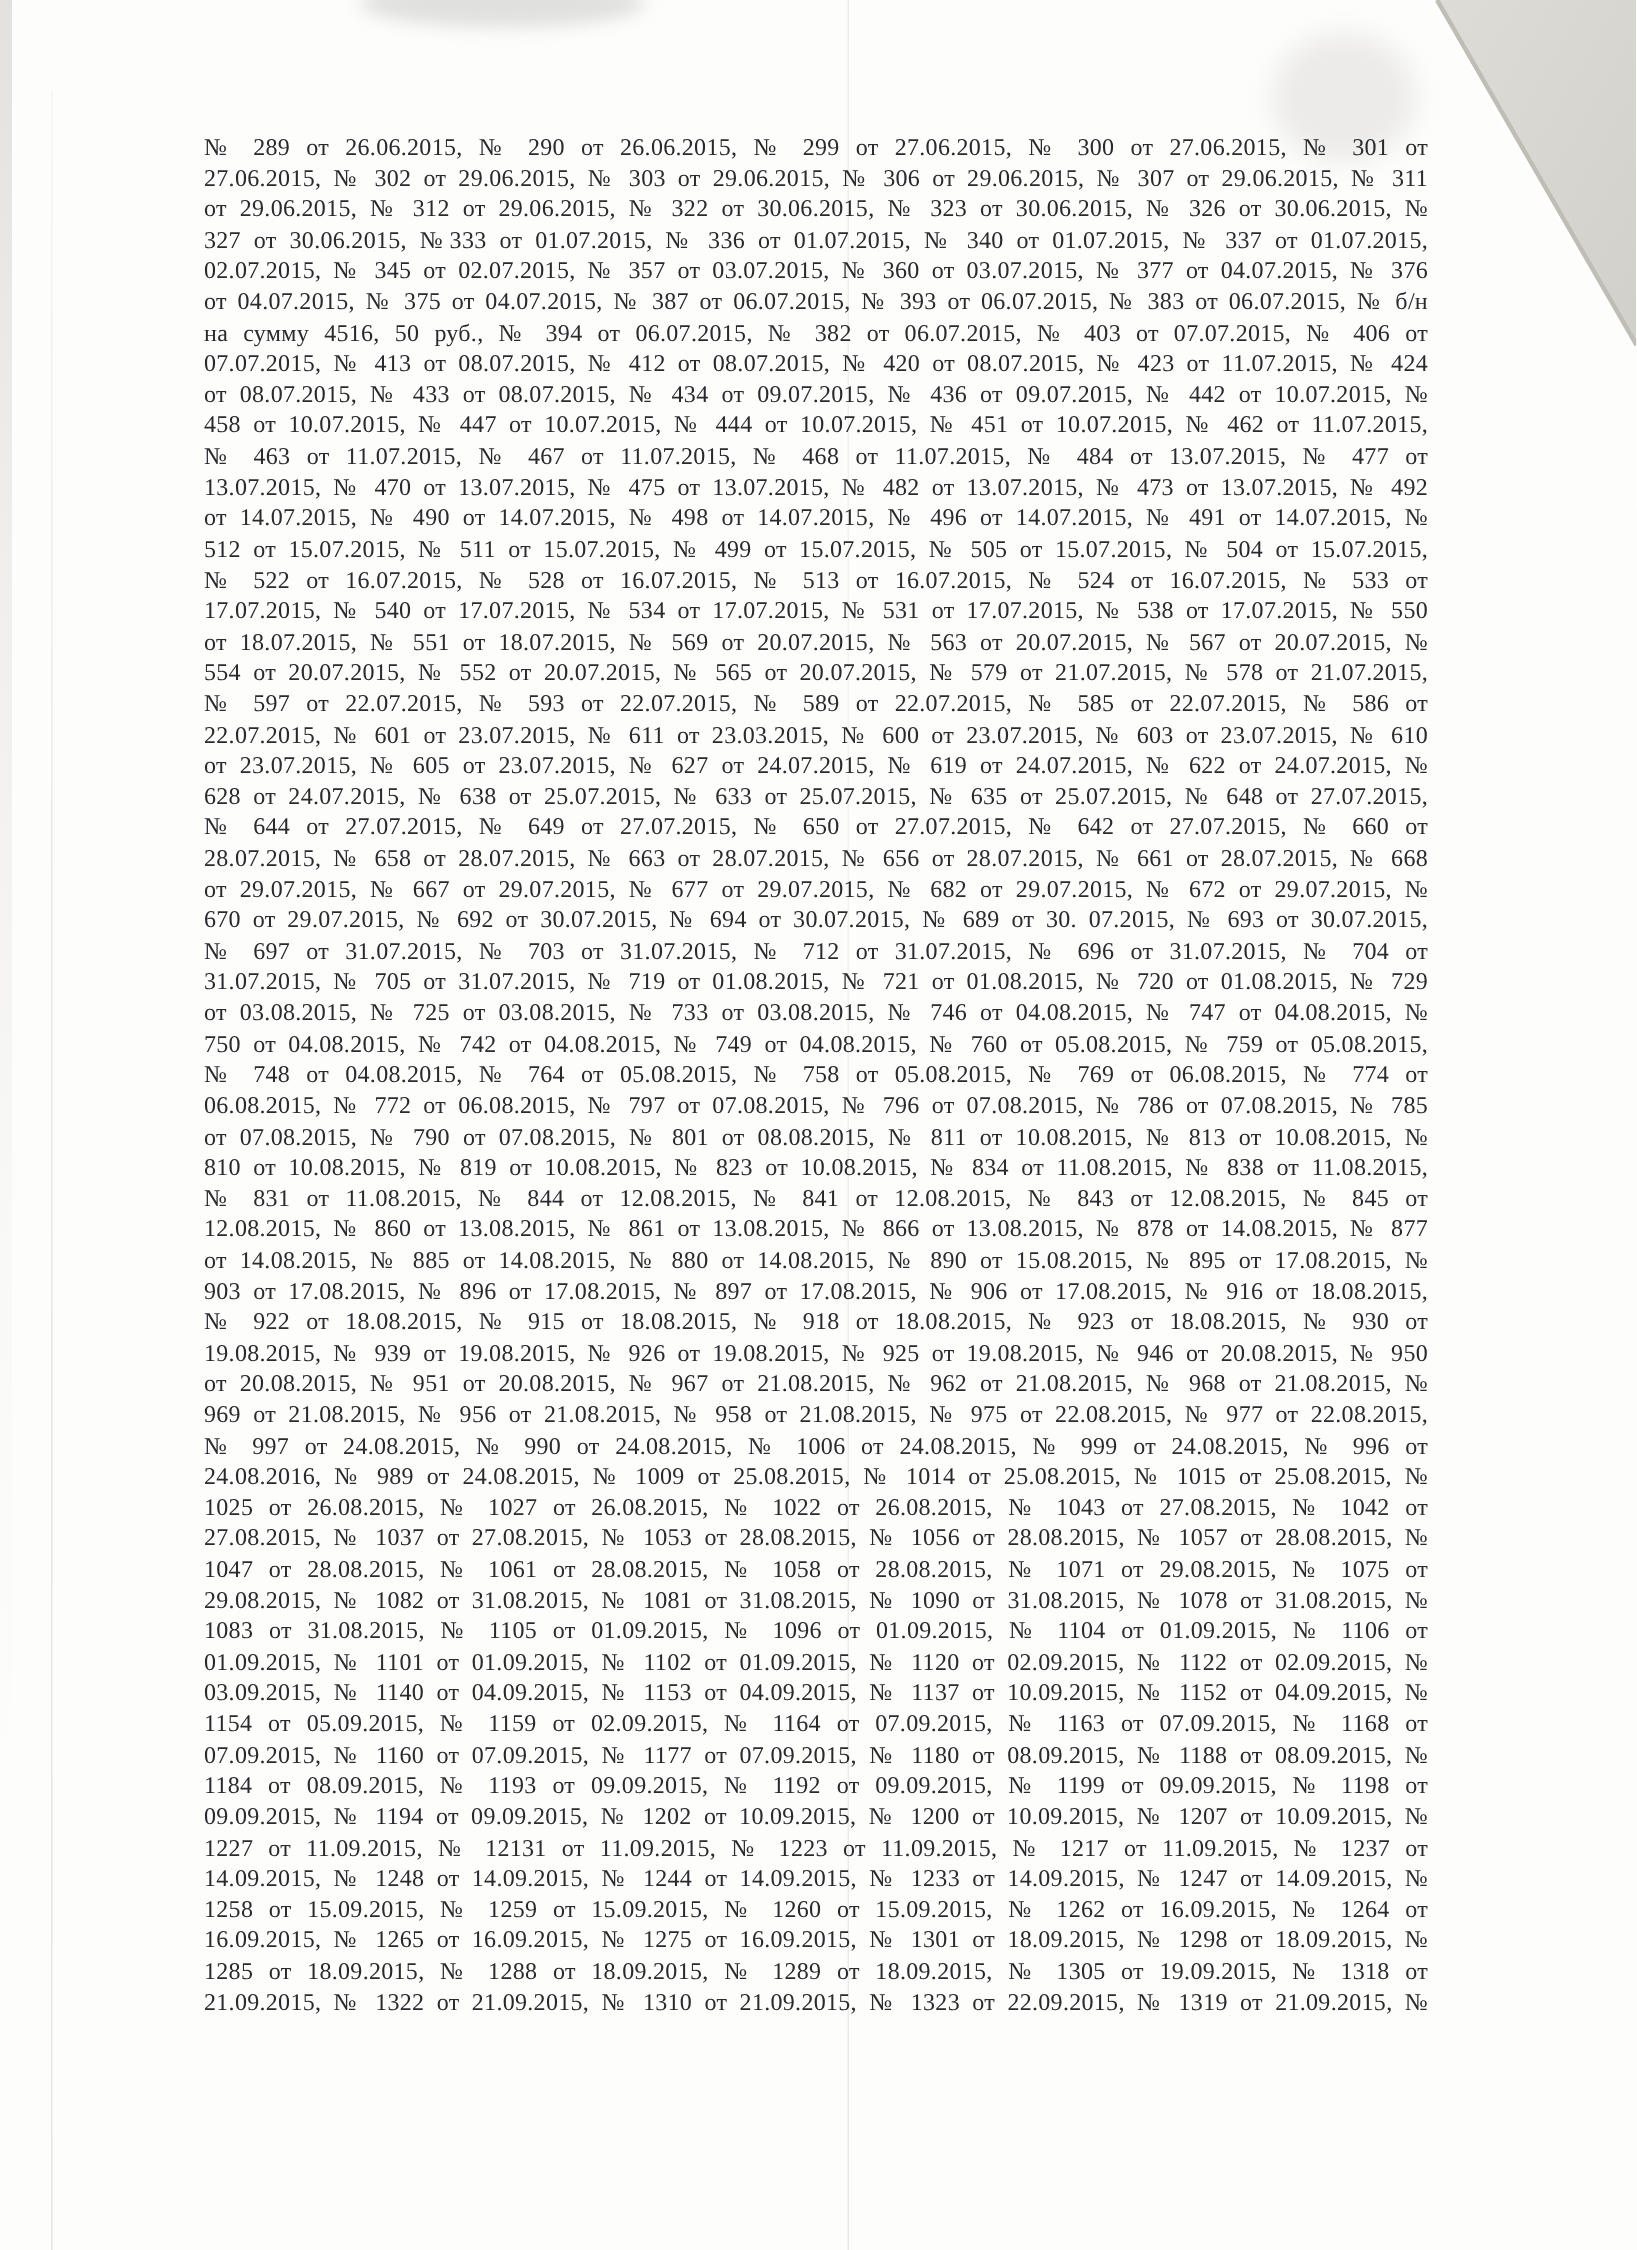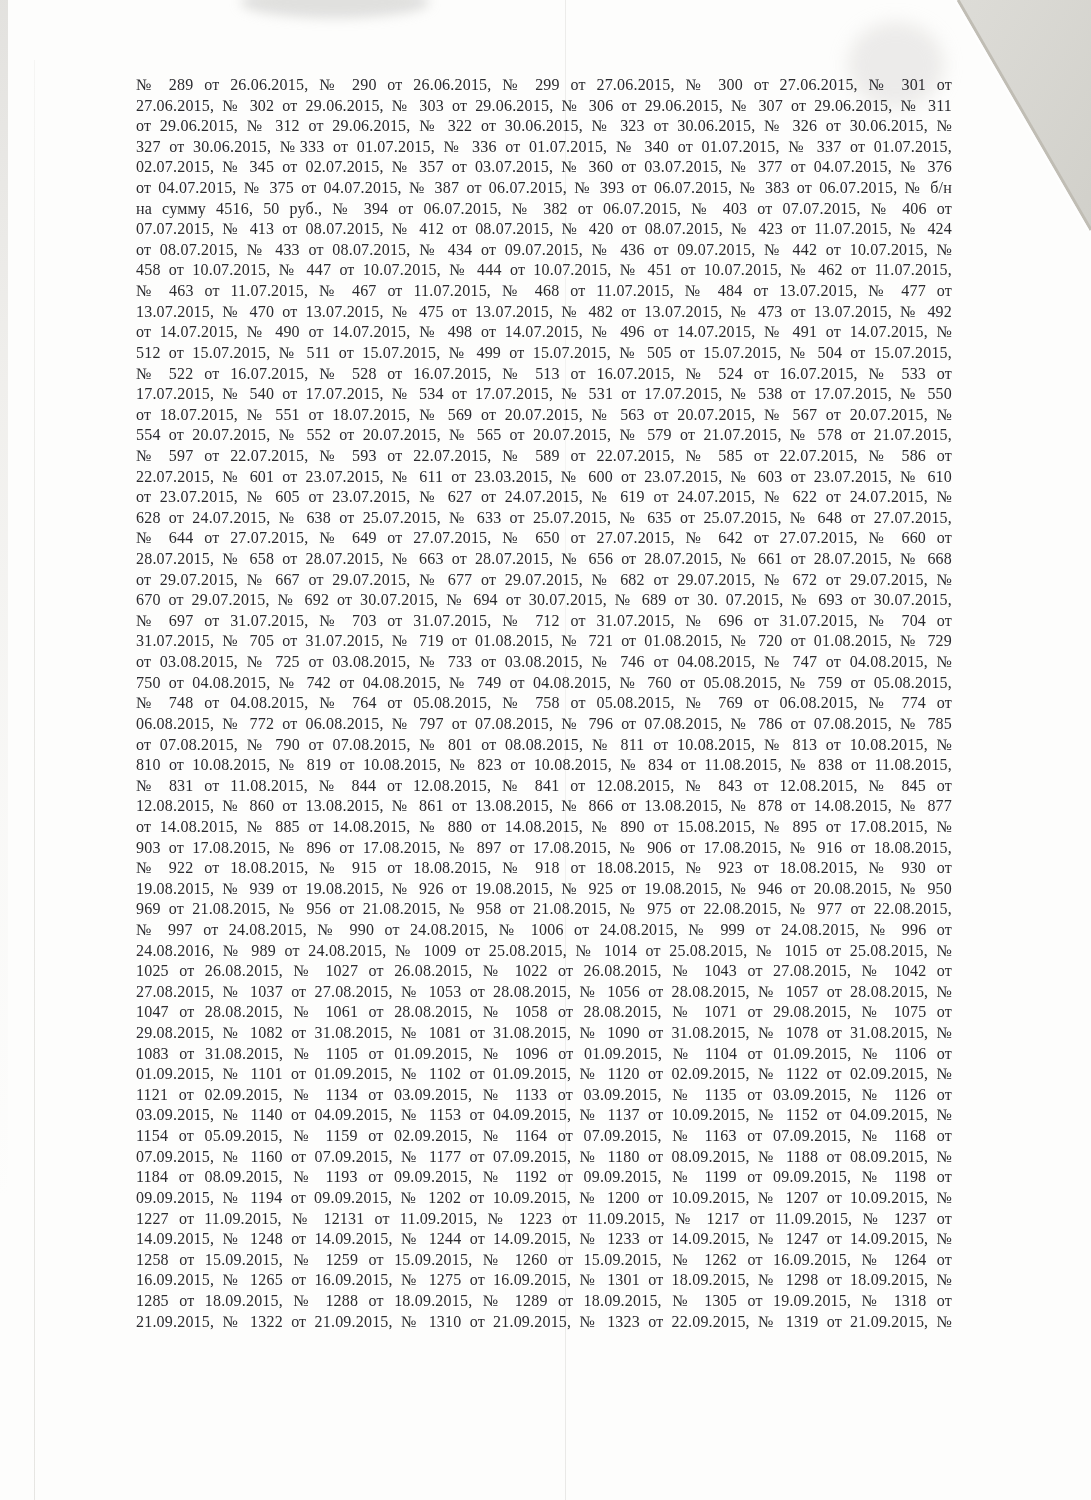--- a/index.html
+++ b/index.html
@@ -62,21 +62,21 @@
   .fold {
     position: absolute;
     top: 0;
     right: 0;
     pointer-events: none;
   }
   
   .text-block {
     position: absolute;
     left: 136px;
-    top: 75px;
+    top: 89px;
     width: 816px;
     color: var(--text-color, #2a2a2e);
     font-size: 16px;
     letter-spacing: 0.2px;
   }
   .line {
     height: 20.62px;
     line-height: 20.62px;
     text-align: justify;
     text-align-last: justify;
@@ -141,30 +141,30 @@
       <div class="line">№ 748 от 04.08.2015, № 764 от 05.08.2015, № 758 от 05.08.2015, № 769 от 06.08.2015, № 774 от</div>
       <div class="line">06.08.2015, № 772 от 06.08.2015, № 797 от 07.08.2015, № 796 от 07.08.2015, № 786 от 07.08.2015, № 785</div>
       <div class="line">от 07.08.2015, № 790 от 07.08.2015, № 801 от 08.08.2015, № 811 от 10.08.2015, № 813 от 10.08.2015, №</div>
       <div class="line">810 от 10.08.2015, № 819 от 10.08.2015, № 823 от 10.08.2015, № 834 от 11.08.2015, № 838 от 11.08.2015,</div>
       <div class="line">№ 831 от 11.08.2015, № 844 от 12.08.2015, № 841 от 12.08.2015, № 843 от 12.08.2015, № 845 от</div>
       <div class="line">12.08.2015, № 860 от 13.08.2015, № 861 от 13.08.2015, № 866 от 13.08.2015, № 878 от 14.08.2015, № 877</div>
       <div class="line">от 14.08.2015, № 885 от 14.08.2015, № 880 от 14.08.2015, № 890 от 15.08.2015, № 895 от 17.08.2015, №</div>
       <div class="line">903 от 17.08.2015, № 896 от 17.08.2015, № 897 от 17.08.2015, № 906 от 17.08.2015, № 916 от 18.08.2015,</div>
       <div class="line">№ 922 от 18.08.2015, № 915 от 18.08.2015, № 918 от 18.08.2015, № 923 от 18.08.2015, № 930 от</div>
       <div class="line">19.08.2015, № 939 от 19.08.2015, № 926 от 19.08.2015, № 925 от 19.08.2015, № 946 от 20.08.2015, № 950</div>
+      <div class="line">от 20.08.2015, № 951 от 20.08.2015, № 967 от 21.08.2015, № 962 от 21.08.2015, № 968 от 21.08.2015, №</div>
       <div class="line">969 от 21.08.2015, № 956 от 21.08.2015, № 958 от 21.08.2015, № 975 от 22.08.2015, № 977 от 22.08.2015,</div>
       <div class="line">№ 997 от 24.08.2015, № 990 от 24.08.2015, № 1006 от 24.08.2015, № 999 от 24.08.2015, № 996 от</div>
       <div class="line">24.08.2016, № 989 от 24.08.2015, № 1009 от 25.08.2015, № 1014 от 25.08.2015, № 1015 от 25.08.2015, №</div>
       <div class="line">1025 от 26.08.2015, № 1027 от 26.08.2015, № 1022 от 26.08.2015, № 1043 от 27.08.2015, № 1042 от</div>
       <div class="line">27.08.2015, № 1037 от 27.08.2015, № 1053 от 28.08.2015, № 1056 от 28.08.2015, № 1057 от 28.08.2015, №</div>
       <div class="line">1047 от 28.08.2015, № 1061 от 28.08.2015, № 1058 от 28.08.2015, № 1071 от 29.08.2015, № 1075 от</div>
       <div class="line">29.08.2015, № 1082 от 31.08.2015, № 1081 от 31.08.2015, № 1090 от 31.08.2015, № 1078 от 31.08.2015, №</div>
       <div class="line">1083 от 31.08.2015, № 1105 от 01.09.2015, № 1096 от 01.09.2015, № 1104 от 01.09.2015, № 1106 от</div>
       <div class="line">01.09.2015, № 1101 от 01.09.2015, № 1102 от 01.09.2015, № 1120 от 02.09.2015, № 1122 от 02.09.2015, №</div>
-      <div class="line">1121 от 02.09.2015, № 1134 от 03.09.2015, № 1133 от 03.09.2015, № 1135 от 03.09.2015, № 1126 от</div>
       <div class="line">03.09.2015, № 1140 от 04.09.2015, № 1153 от 04.09.2015, № 1137 от 10.09.2015, № 1152 от 04.09.2015, №</div>
       <div class="line">1154 от 05.09.2015, № 1159 от 02.09.2015, № 1164 от 07.09.2015, № 1163 от 07.09.2015, № 1168 от</div>
       <div class="line">07.09.2015, № 1160 от 07.09.2015, № 1177 от 07.09.2015, № 1180 от 08.09.2015, № 1188 от 08.09.2015, №</div>
       <div class="line">1184 от 08.09.2015, № 1193 от 09.09.2015, № 1192 от 09.09.2015, № 1199 от 09.09.2015, № 1198 от</div>
       <div class="line">09.09.2015, № 1194 от 09.09.2015, № 1202 от 10.09.2015, № 1200 от 10.09.2015, № 1207 от 10.09.2015, №</div>
       <div class="line">1227 от 11.09.2015, № 12131 от 11.09.2015, № 1223 от 11.09.2015, № 1217 от 11.09.2015, № 1237 от</div>
       <div class="line">14.09.2015, № 1248 от 14.09.2015, № 1244 от 14.09.2015, № 1233 от 14.09.2015, № 1247 от 14.09.2015, №</div>
       <div class="line">1258 от 15.09.2015, № 1259 от 15.09.2015, № 1260 от 15.09.2015, № 1262 от 16.09.2015, № 1264 от</div>
       <div class="line">16.09.2015, № 1265 от 16.09.2015, № 1275 от 16.09.2015, № 1301 от 18.09.2015, № 1298 от 18.09.2015, №</div>
       <div class="line">1285 от 18.09.2015, № 1288 от 18.09.2015, № 1289 от 18.09.2015, № 1305 от 19.09.2015, № 1318 от</div>

